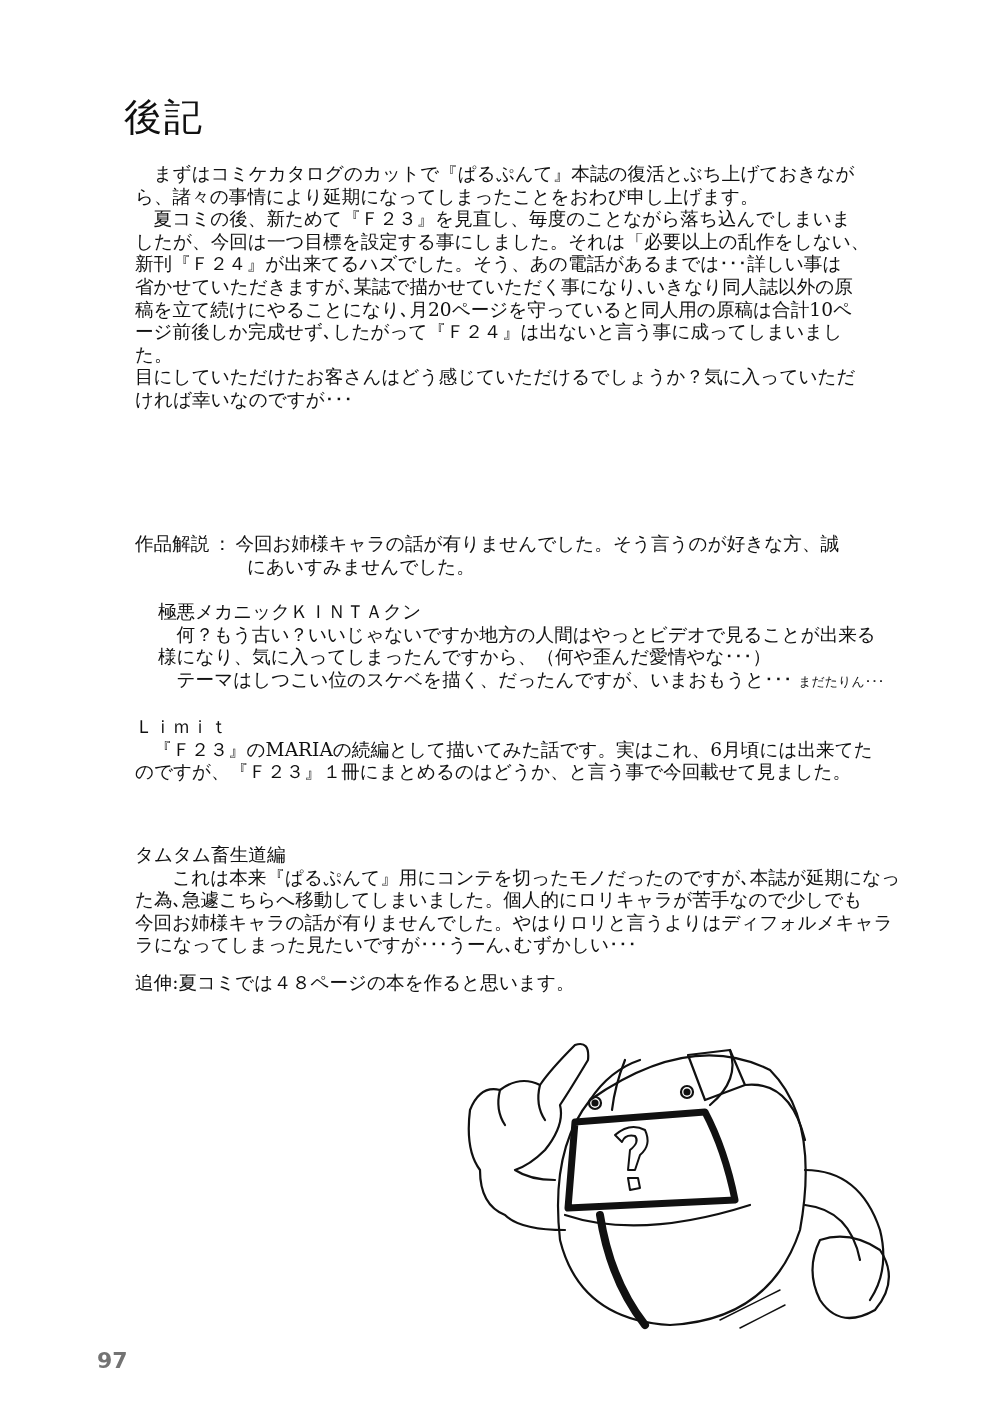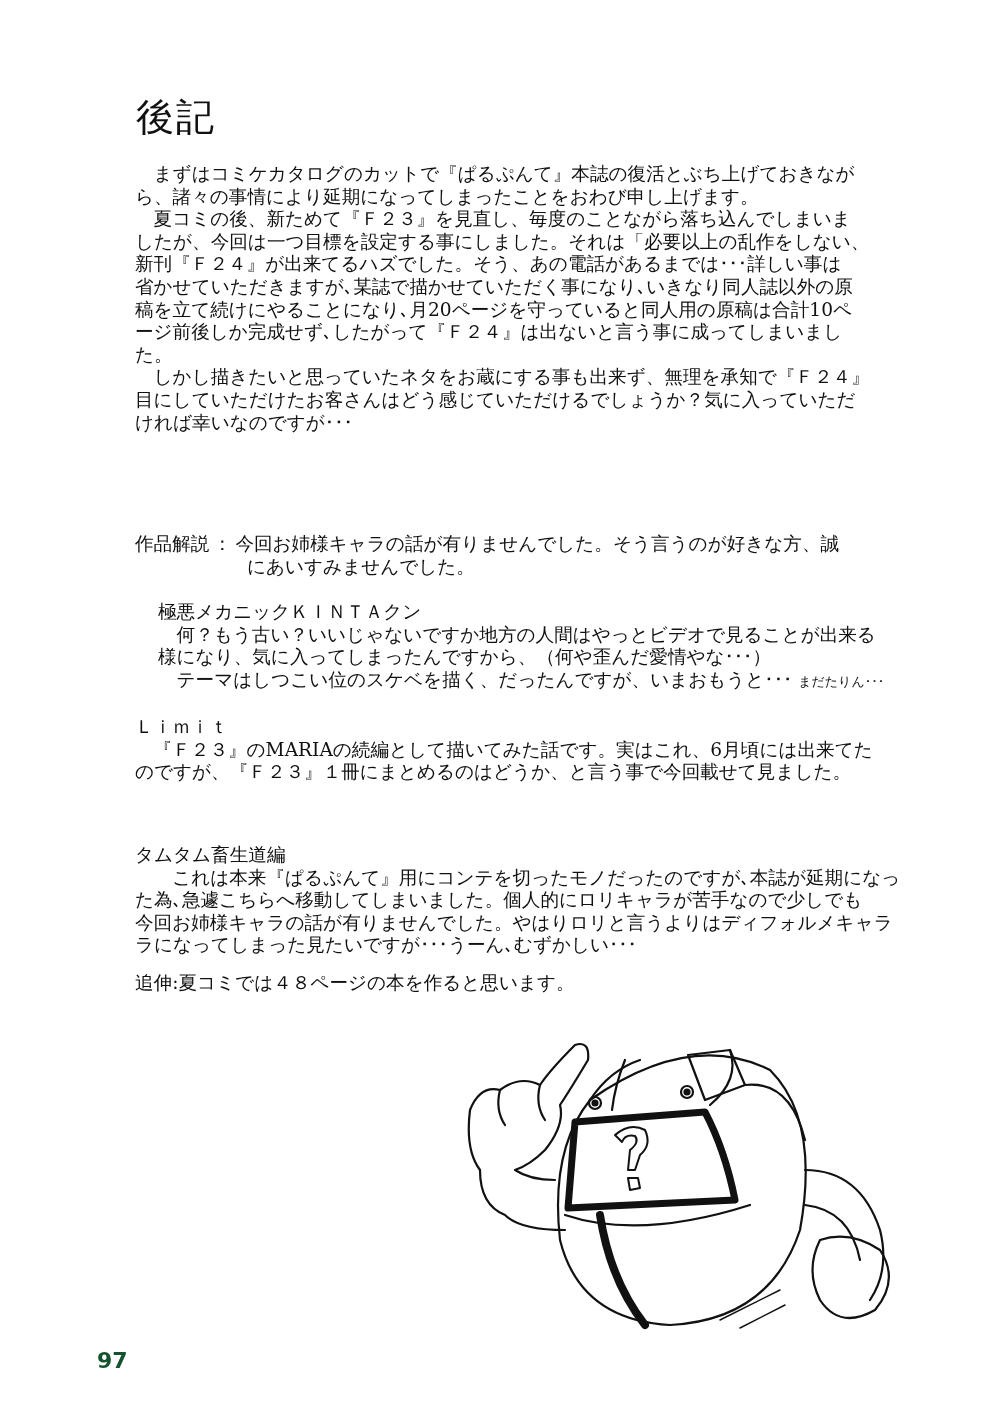--- a/index.html
+++ b/index.html
@@ -1,43 +1,42 @@
 <!DOCTYPE html>
 <html><head>
 <meta charset="utf-8">
 <style>
   html, body { margin: 0; padding: 0; background: #ffffff; }
   body { width: 1000px; height: 1427px; position: relative; overflow: hidden;
          font-family: "DejaVu Serif", "Liberation Serif", serif; color: #111; }
-  .title { position: absolute; left: 136px; top: 92px; font-size: 38px; letter-spacing: 2px;
+  .title { position: absolute; left: 124px; top: 92px; font-size: 38px; letter-spacing: 2px;
            font-family: "DejaVu Serif", serif; color: #111; }
   .block { position: absolute; left: 135px; width: 790px; font-size: 18.6px; line-height: 22.6px; }
   .line { white-space: nowrap; display: block; height: 22.6px; }
   .heading { white-space: nowrap; display: block; height: 22.6px; }
   .small { font-size: 13px; text-align: center; }
   .pagenum { position: absolute; left: 97px; top: 1348px; font-size: 22px; font-weight: bold;
-             font-family: "DejaVu Sans", sans-serif; color: #14532d; }
+             font-family: "DejaVu Sans", sans-serif; color: #737373; }
   .illust { position: absolute; left: 440px; top: 1030px; width: 500px; height: 300px; }
 </style>
 </head>
 <body>
 
 <div class="title">後記</div>
 
 <div class="block" style="top:163px;">
   <span class="line">　まずはコミケカタログのカットで『ぱるぷんて』本誌の復活とぶち上げておきなが</span>
   <span class="line">ら、諸々の事情により延期になってしまったことをおわび申し上げます。</span>
   <span class="line">　夏コミの後、新ためて『Ｆ２３』を見直し、毎度のことながら落ち込んでしまいま</span>
   <span class="line">したが、今回は一つ目標を設定する事にしました。それは「必要以上の乱作をしない、</span>
   <span class="line">新刊『Ｆ２４』が出来てるハズでした。そう、あの電話があるまでは･･･詳しい事は</span>
   <span class="line">省かせていただきますが､某誌で描かせていただく事になり､いきなり同人誌以外の原</span>
   <span class="line">稿を立て続けにやることになり､月20ページを守っていると同人用の原稿は合計10ペ</span>
   <span class="line">ージ前後しか完成せず､したがって『Ｆ２４』は出ないと言う事に成ってしまいまし</span>
   <span class="line">た。</span>
-  <span class="line">　しかし描きたいと思っていたネタをお蔵にする事も出来ず、無理を承知で『Ｆ２４』</span>
   <span class="line">目にしていただけたお客さんはどう感じていただけるでしょうか？気に入っていただ</span>
   <span class="line">ければ幸いなのですが･･･</span>
 </div>
 
 <div class="block" style="top:533px;">
   <span class="line">
     <span>作品解説</span><span style="display:inline-block;width:26px;text-align:center;">：</span><span>今回お姉様キャラの話が有りませんでした。そう言うのが好きな方、誠</span>
   </span>
   <span class="line" style="padding-left:112px;">にあいすみませんでした。</span>
 </div>

